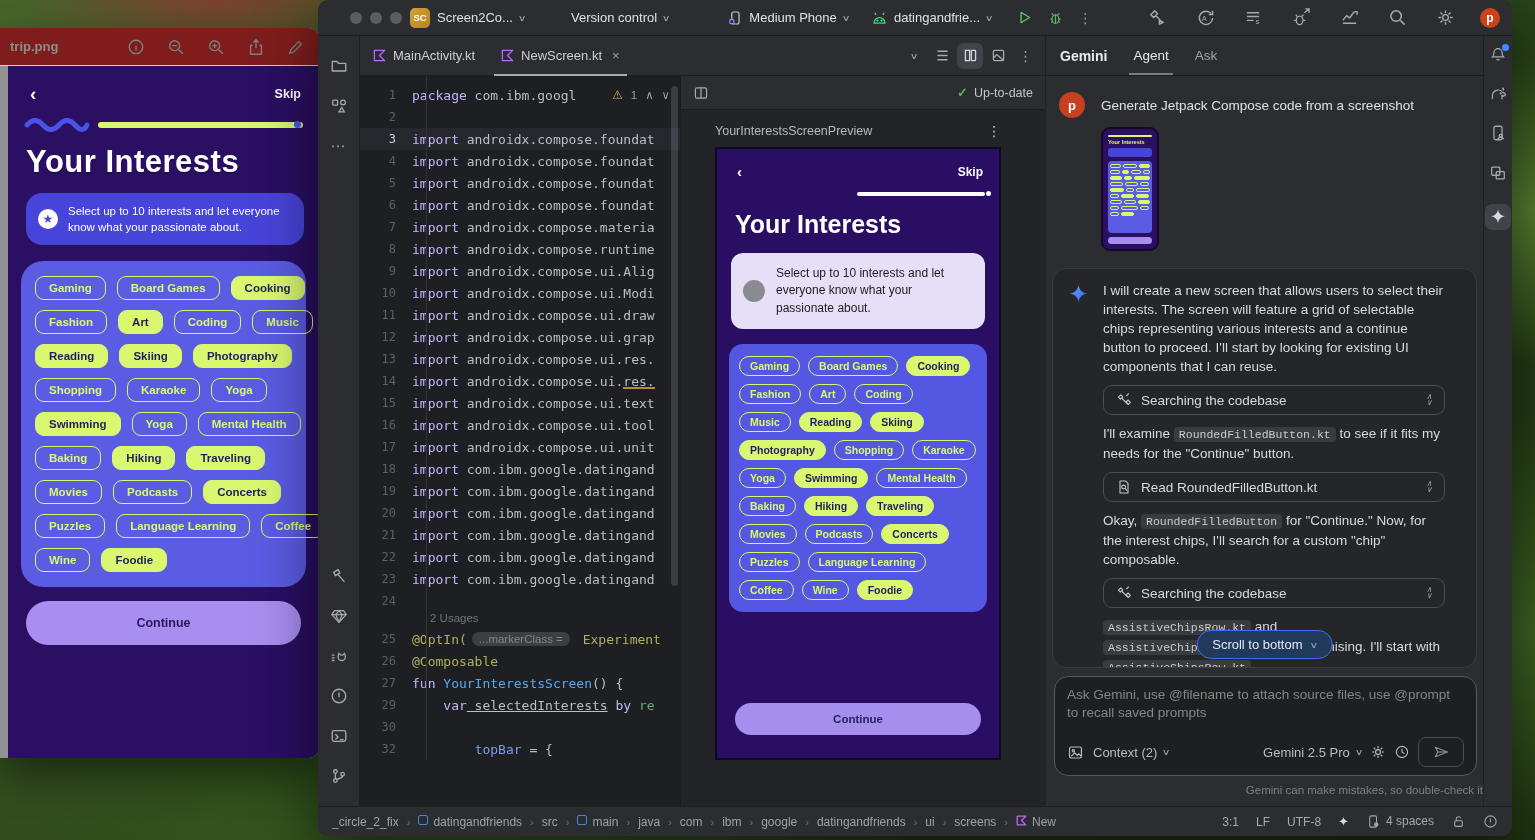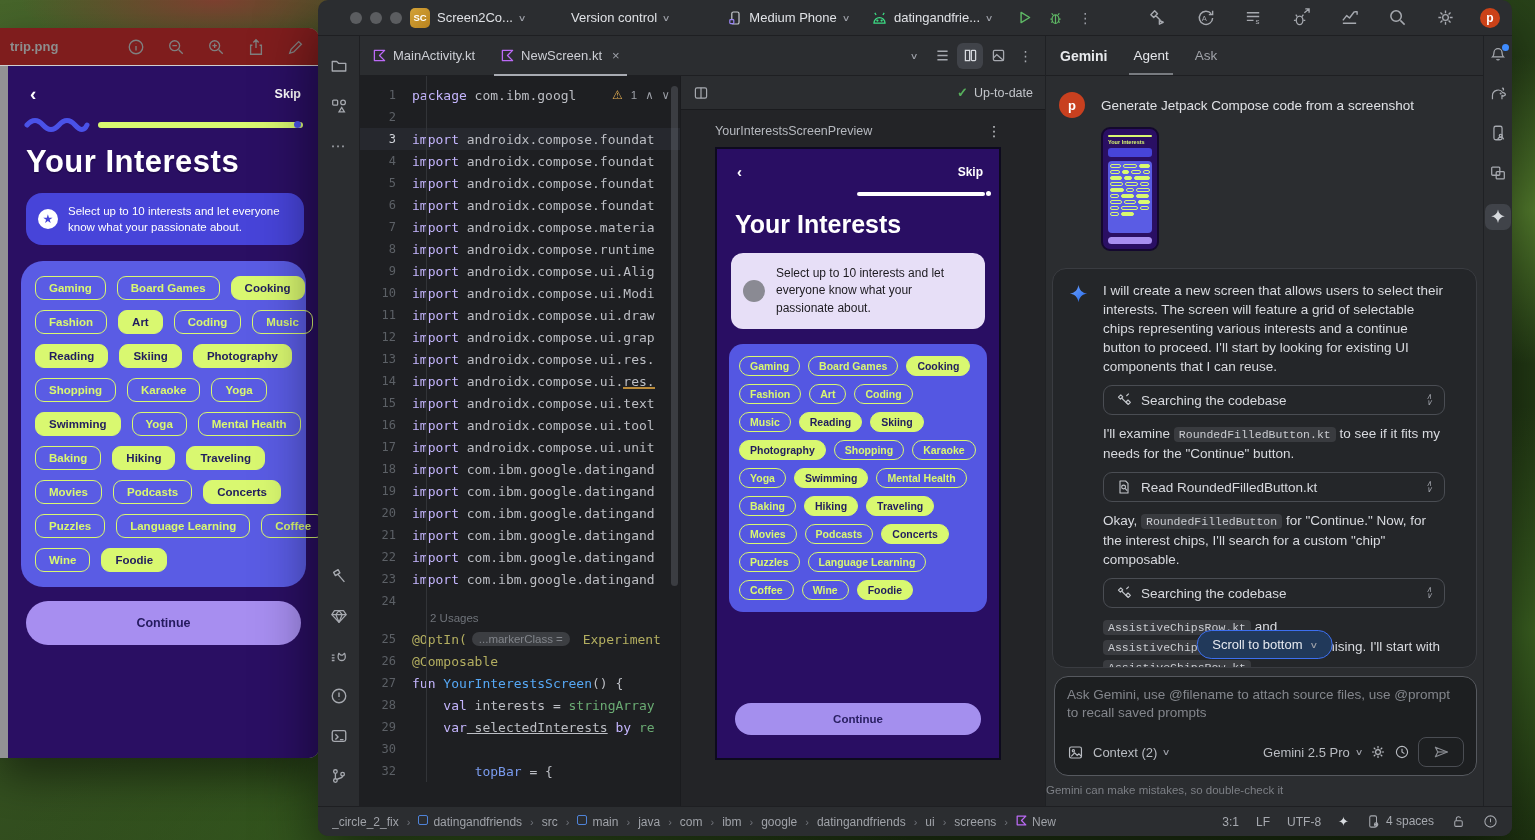--- a/index.html
+++ b/index.html
@@ -158,21 +158,21 @@
     background:#21395a;border:1px solid #3d6ff0;border-radius:15px;display:flex;align-items:center;gap:8px;
     font-size:13px;color:#e6e9ef;z-index:5;}
   .ginput{position:absolute;left:8px;right:6px;top:640px;height:100px;border:1px solid #56595f;border-radius:14px;
     background:#1d1f21;padding:9px 12px 8px 12px;display:flex;flex-direction:column;}
   .ginput textarea{background:transparent;border:none;outline:none;resize:none;flex:1;color:#dfe1e5;
     font-size:13.5px;line-height:18px;font-family:"Liberation Sans",sans-serif;}
   .ginput textarea::placeholder{color:#83868c;}
   .girow{display:flex;align-items:center;gap:9px;height:30px;color:#b9bcc2;font-size:13px;}
   .girow .right{margin-left:auto;display:flex;align-items:center;gap:8px;}
   .sendbtn{width:46px;height:30px;border:1px solid #4a4d53;border-radius:8px;display:grid;place-items:center;}
-  .disclaimer{position:absolute;left:0;right:0;top:748px;text-align:left;font-size:11.5px;color:#7c7f85;}
+  .disclaimer{position:absolute;left:0;right:0;top:748px;text-align:right;font-size:11.5px;color:#7c7f85;}
 
   
   .rstripe{position:absolute;right:0;top:36px;bottom:30px;width:29px;border-left:1px solid #1f2124;
     display:flex;flex-direction:column;align-items:center;padding-top:10px;gap:22px;background:#2b2d30;}
   .rico{position:relative;display:grid;place-items:center;}
   .bdot{position:absolute;right:-2px;top:-2px;width:7px;height:7px;border-radius:50%;background:#3f8cff;}
   .ract{background:#404349;border-radius:7px;padding:4px;}
 
   
   .sbar{position:absolute;left:0;right:0;bottom:0;height:30px;border-top:1px solid #1e1f22;background:#2b2d30;
@@ -517,21 +517,20 @@
           <div class="cl"><span class="lnum">19</span><span class="tk-k">import</span><span class="tk-p"> com.ibm.google.datingand</span></div>
           <div class="cl"><span class="lnum">20</span><span class="tk-k">import</span><span class="tk-p"> com.ibm.google.datingand</span></div>
           <div class="cl"><span class="lnum">21</span><span class="tk-k">import</span><span class="tk-p"> com.ibm.google.datingand</span></div>
           <div class="cl"><span class="lnum">22</span><span class="tk-k">import</span><span class="tk-p"> com.ibm.google.datingand</span></div>
           <div class="cl"><span class="lnum">23</span><span class="tk-k">import</span><span class="tk-p"> com.ibm.google.datingand</span></div>
           <div class="cl"><span class="lnum">24</span></div>
           <div class="usages">2 Usages</div>
           <div class="cl"><span class="lnum">25</span><span class="tk-a">@OptIn(</span><span class="tk-pl">...markerClass =</span><span class="tk-a"> Experiment</span></div>
           <div class="cl"><span class="lnum">26</span><span class="tk-a">@Composable</span></div>
           <div class="cl"><span class="lnum">27</span><span class="tk-k">fun</span><span class="tk-f"> YourInterestsScreen</span><span class="tk-p">() {</span></div>
-          <div class="cl"><span class="lnum">28</span><span class="tk-p">    </span><span class="tk-k">val</span><span class="tk-p"> interests = </span><span class="tk-g">stringArray</span></div>
           <div class="cl"><span class="lnum">29</span><span class="tk-p">    </span><span class="tk-k">var</span><span class="tk-u"> selectedInterests</span><span class="tk-k"> by</span><span class="tk-g"> re</span></div>
           <div class="cl"><span class="lnum">30</span></div>
           <div class="cl"><span class="lnum">32</span><span class="tk-p">        </span><span class="tk-m">topBar</span><span class="tk-p"> = {</span></div>
         </div>
       <div class="edscroll"></div>
     </div>
 
     <div class="ppane">
       <div class="pp-head">
         <span>

